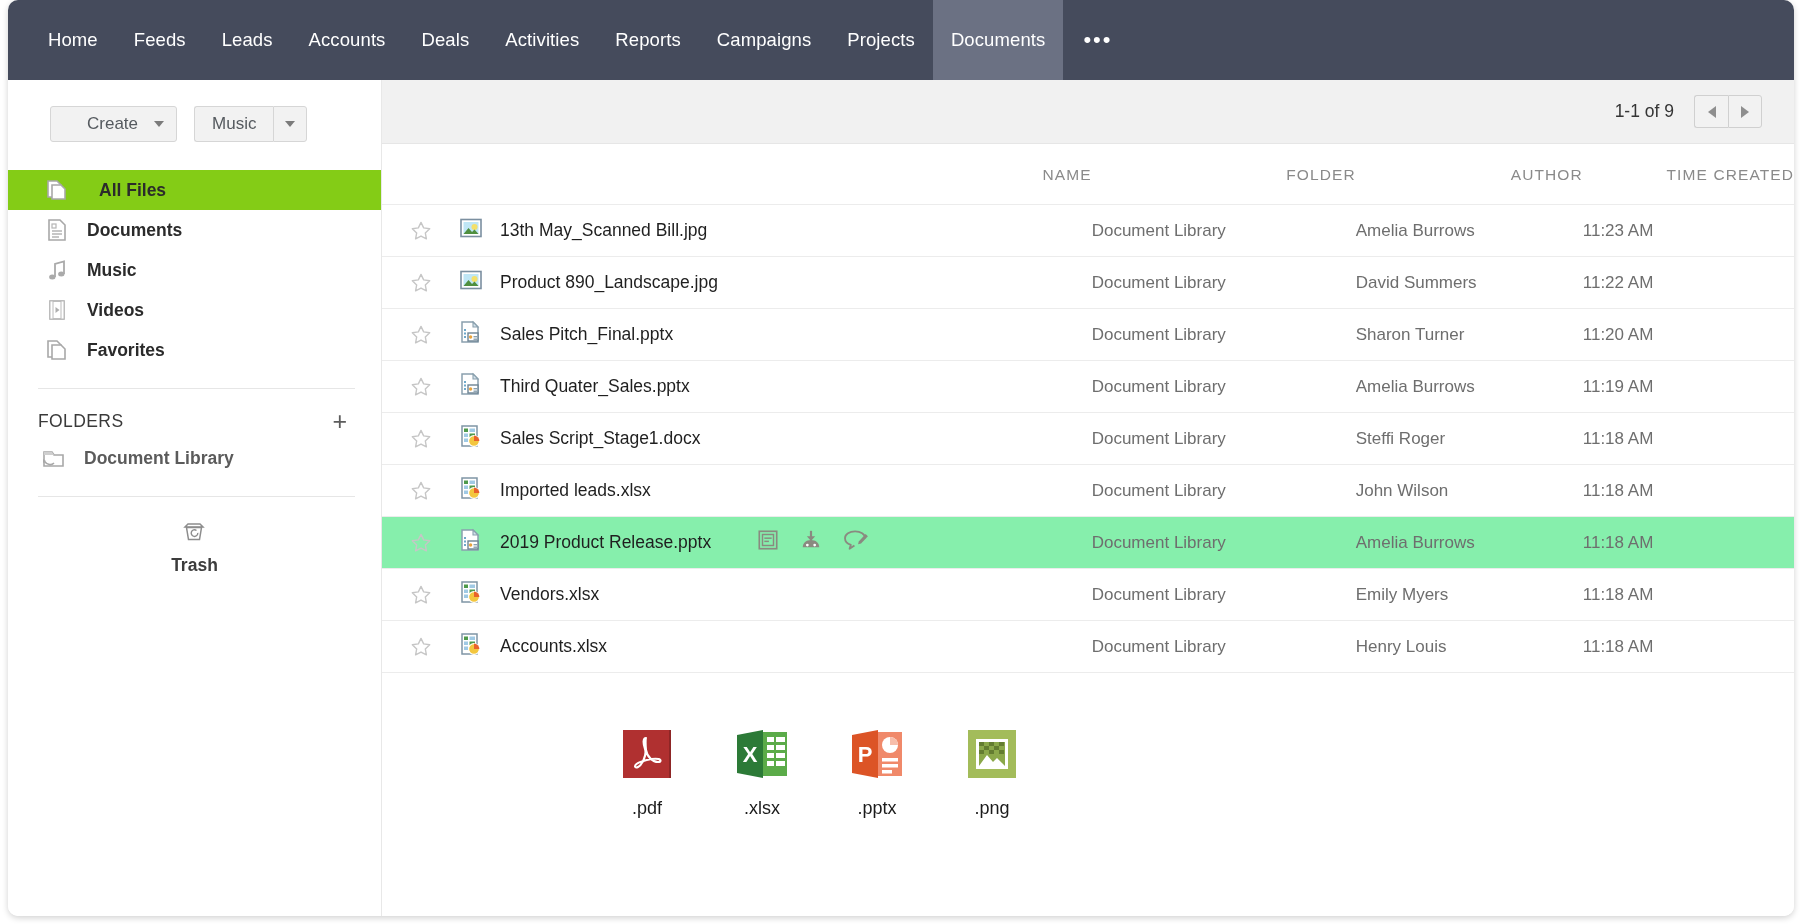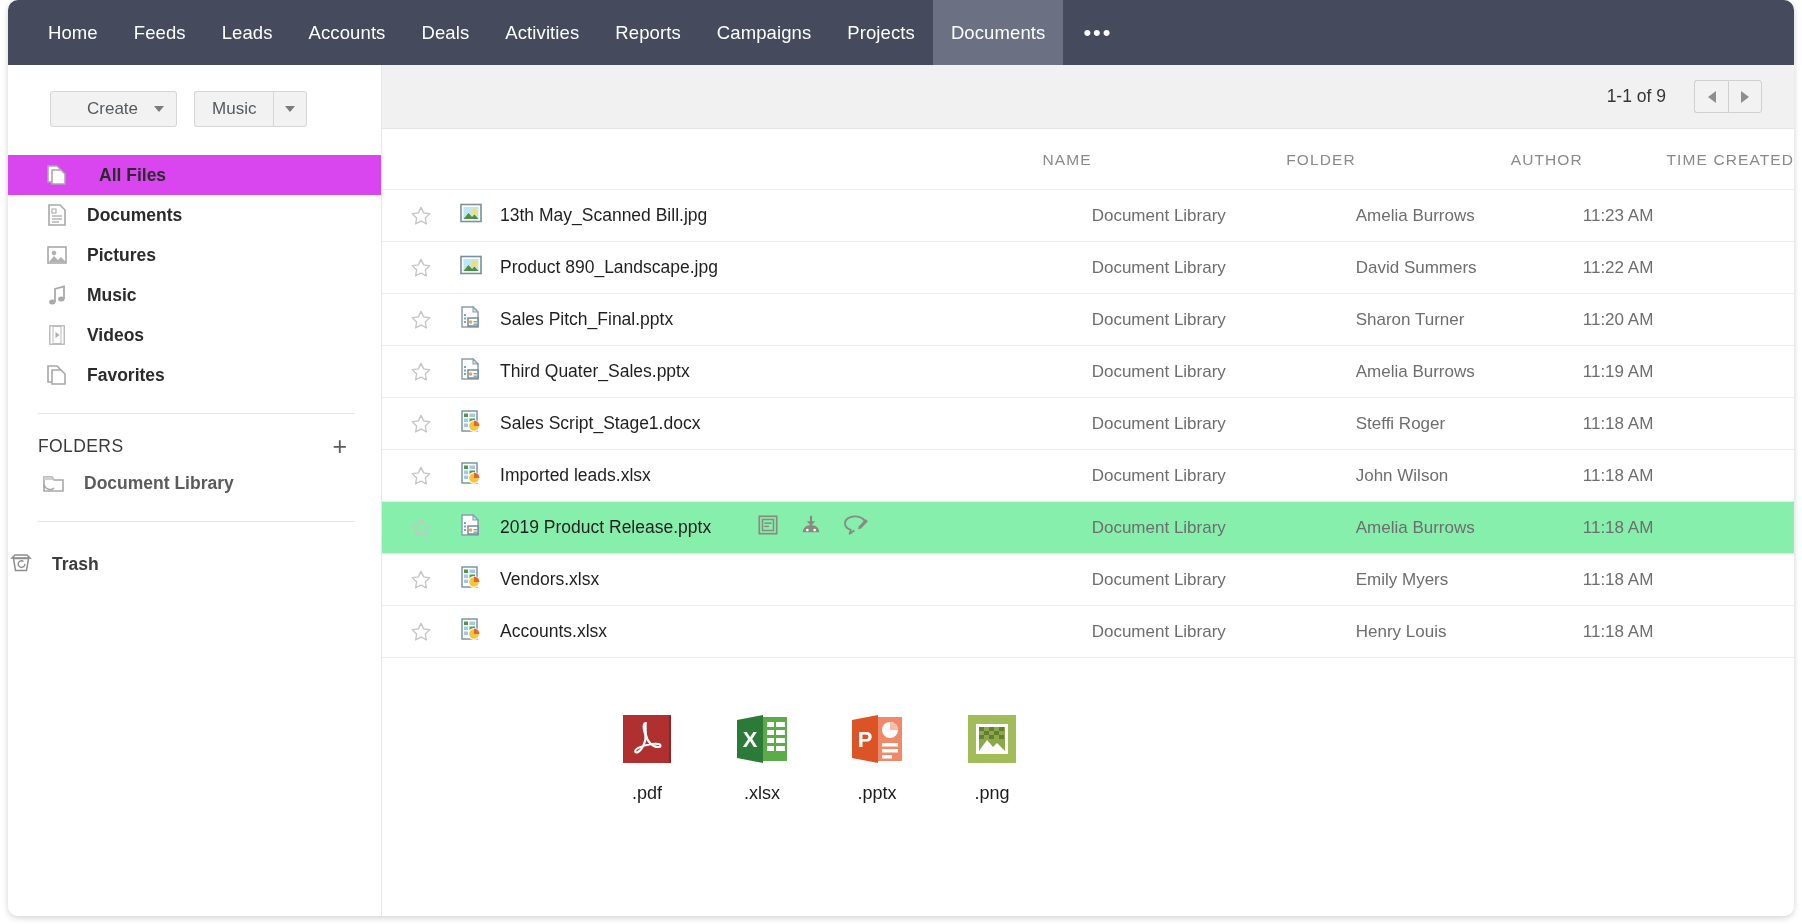--- a/index.html
+++ b/index.html
@@ -19,21 +19,21 @@
     width: 1786px;
     height: 916px;
     background: #ffffff;
     border-radius: 10px;
     box-shadow: 0 2px 6px rgba(0,0,0,0.18);
     overflow: hidden;
   }
 
   
   .topnav {
-    height: 65px;
+    height: 80px;
     background: #454b5c;
     display: flex;
     align-items: stretch;
     padding-left: 22px;
   }
   .nav-item {
     display: flex;
     align-items: center;
     padding: 0 18px;
     color: #ffffff;
@@ -94,21 +94,21 @@
 
   .nav-list { }
   .nav-row {
     display: flex;
     align-items: center;
     height: 40px;
     padding-left: 35px;
     gap: 16px;
     cursor: pointer;
   }
-  .nav-row.selected { background: #d946ef; gap: 28px; }
+  .nav-row.selected { background: #84cc16; gap: 28px; }
   .nav-row .label {
     font-size: 17.5px;
     color: #2b2b2b;
     font-weight: bold;
   }
   .nav-ico { width: 28px; height: 28px; display: flex; align-items: center; justify-content: center; flex: none; }
 
   .sep { height: 1px; background: #e6e6e6; margin: 18px 26px 0 30px; }
 
   .folders-head {
@@ -118,33 +118,33 @@
   .folders-head .ttl { font-size: 17.5px; color: #3a3a3a; letter-spacing: .4px; }
   .plus { font-size: 25px; color: #5c5c5c; line-height: 1; cursor: pointer; }
 
   .folder-row {
     display: flex; align-items: center; gap: 16px;
     padding-left: 32px; height: 40px; cursor: pointer;
   }
   .folder-row .label { font-size: 17.5px; color: #5b5b5b; font-weight: bold; }
 
   .trash-row {
-    display: flex; align-items: center; gap: 16px;
-    height: 40px; margin-top: 22px; cursor: pointer;
+    display: flex; align-items: center; gap: 8px;
+    height: 40px; margin-top: 22px; cursor: pointer; flex-direction: column;
   }
   .trash-row .label { font-size: 17.5px; color: #3c3c3c; font-weight: bold; }
 
   
   .main { flex: 1; display: flex; flex-direction: column; background:#ffffff; }
 
   .toolbar {
     height: 64px;
     background: #f1f1f1;
     display: flex; align-items: center; justify-content: flex-end;
-    padding-right: 32px; gap: 28px;
+    padding-right: 32px; gap: 20px;
     border-bottom: 1px solid #e6e6e6;
   }
   .page-count { font-size: 17.5px; color: #353535; }
   .pager { display: flex; }
   .pager-btn {
     width: 34px; height: 33px;
     background: #f2f2f2;
     border: 1px solid #d0d0d0;
     display: flex; align-items: center; justify-content: center;
     cursor: pointer;
@@ -255,30 +255,20 @@
               <path d="M5 3 h11 l5 5 v15 h-16 z" fill="#fff" stroke="#a8a8a8" stroke-width="1.6"></path>
               <rect x="8" y="7" width="4" height="4" fill="none" stroke="#b5b5b5" stroke-width="1.2"></rect>
               <line x1="8" y1="14" x2="18" y2="14" stroke="#b5b5b5" stroke-width="1.5"></line>
               <line x1="8" y1="17" x2="18" y2="17" stroke="#b5b5b5" stroke-width="1.5"></line>
               <line x1="8" y1="20" x2="15" y2="20" stroke="#b5b5b5" stroke-width="1.5"></line>
             </svg>
           </span>
           <span class="label">Documents</span>
         </div>
 
-        <div class="nav-row">
-          <span class="nav-ico">
-            <svg width="26" height="26" viewBox="0 0 26 26">
-              <rect x="4" y="5" width="18" height="16" fill="#fff" stroke="#a8a8a8" stroke-width="1.6"></rect>
-              <circle cx="10" cy="11" r="2.3" fill="#b0b0b0"></circle>
-              <path d="M5 20 l5-6 4 4 3-3 5 5 z" fill="#b0b0b0"></path>
-            </svg>
-          </span>
-          <span class="label">Pictures</span>
-        </div>
 
         <div class="nav-row">
           <span class="nav-ico">
             <svg width="26" height="26" viewBox="0 0 26 26">
               <path d="M11 20 V7 l9-2.5 V17" fill="none" stroke="#aaaaaa" stroke-width="1.8"></path>
               <ellipse cx="8.3" cy="20" rx="3.2" ry="2.5" fill="#aaaaaa"></ellipse>
               <ellipse cx="17.3" cy="17" rx="3.2" ry="2.5" fill="#aaaaaa"></ellipse>
             </svg>
           </span>
           <span class="label">Music</span>

